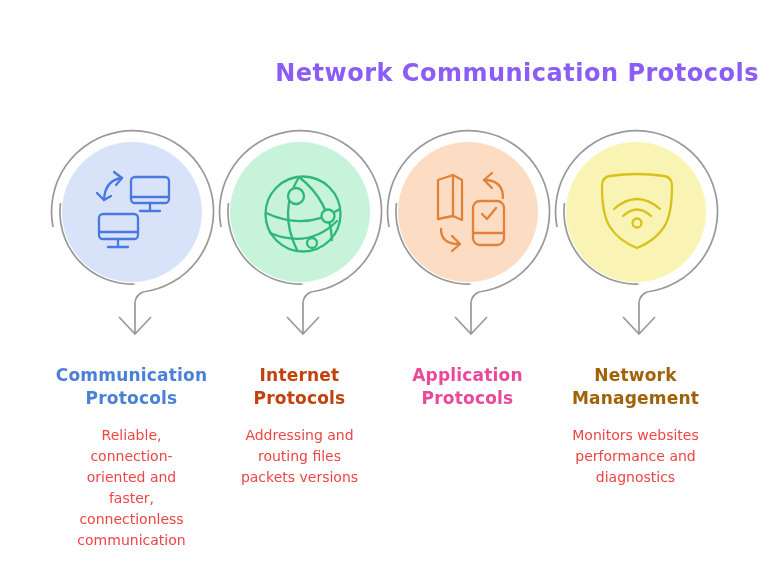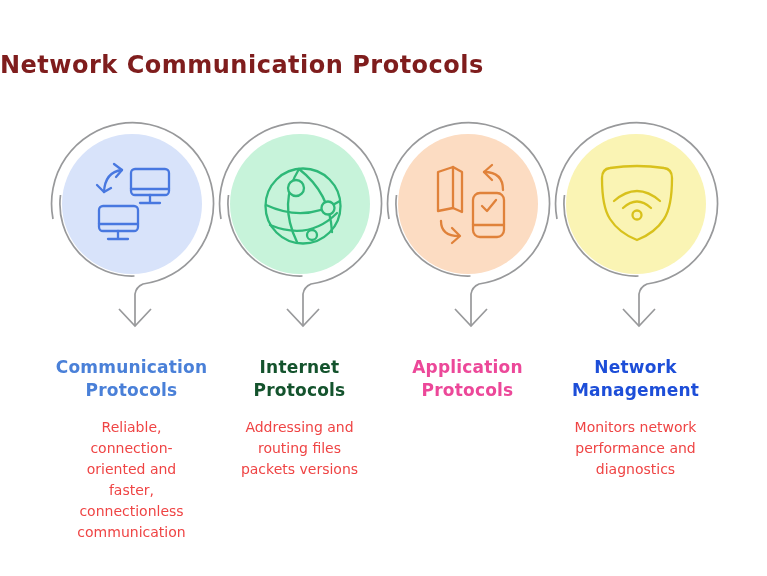--- a/index.html
+++ b/index.html
@@ -1,34 +1,34 @@
 <!DOCTYPE html>
 <html><head>
 <meta charset="utf-8">
 <style>
   html,body{margin:0;padding:0;background:#ffffff;}
   .canvas{
     position:relative;width:767px;height:576px;background:#ffffff;
     font-family:"DejaVu Sans","Liberation Sans",sans-serif;overflow:hidden;
   }
   .title{
-    margin:0;padding-top:50px;text-align:left;
+    margin:8px;padding-top:50px;text-align:right;
     font-size:24px;line-height:30px;font-weight:700;
-    color:#7f1d1d;letter-spacing:.5px;
+    color:#8b5cf6;letter-spacing:.5px;
   }
   .row{display:flex;justify-content:center;margin-top:30px;}
   .col{width:168px;display:flex;flex-direction:column;align-items:center;}
   .unit{width:168px;height:232px;display:block;}
   .spiral{fill:none;stroke-width:1.7px;}
   .icon{fill:none;stroke-width:2.3px;stroke-linecap:round;stroke-linejoin:round;}
   .heading{
     margin-top:14px;font-weight:700;font-size:17px;line-height:23px;
     text-align:center;white-space:pre-line;letter-spacing:.2px;
   }
-  .h0{color:#4a80d8}.h1{color:#14532d}.h2{color:#ec4899}.h3{color:#1d4ed8}
+  .h0{color:#4a80d8}.h1{color:#c2410c}.h2{color:#ec4899}.h3{color:#a16207}
   .desc{
     margin-top:15px;font-size:14px;line-height:21px;text-align:center;
     white-space:pre-line;color:#ef4444;
   }
 </style>
 </head>
 <body>
 
 <div class="canvas">
   <h1 class="title">Network Communication Protocols</h1>
@@ -127,19 +127,19 @@
         <circle cx="84" cy="94" r="70" fill="#faf4b4"></circle>
         <g class="icon" stroke="#d8c11c">
           <path d="M 50 68 Q 50 59 58 58 Q 85 54 112 58 Q 120 59 120 68 Q 120 97 112 109 Q 103 123 85 130 Q 67 123 58 109 Q 50 97 50 68 Z"></path>
           <path d="M 62 91 Q 85 71 108 91"></path>
           <path d="M 71 98 Q 85 85 99 98"></path>
           <circle cx="85" cy="105" r="4.5"></circle>
         </g>
       </svg>
       <div class="heading h3">Network
 Management</div>
-      <div class="desc">Monitors network
+      <div class="desc">Monitors websites
 performance and
 diagnostics</div>
     </div>
 
   </div>
 </div>
 
 </body></html>

